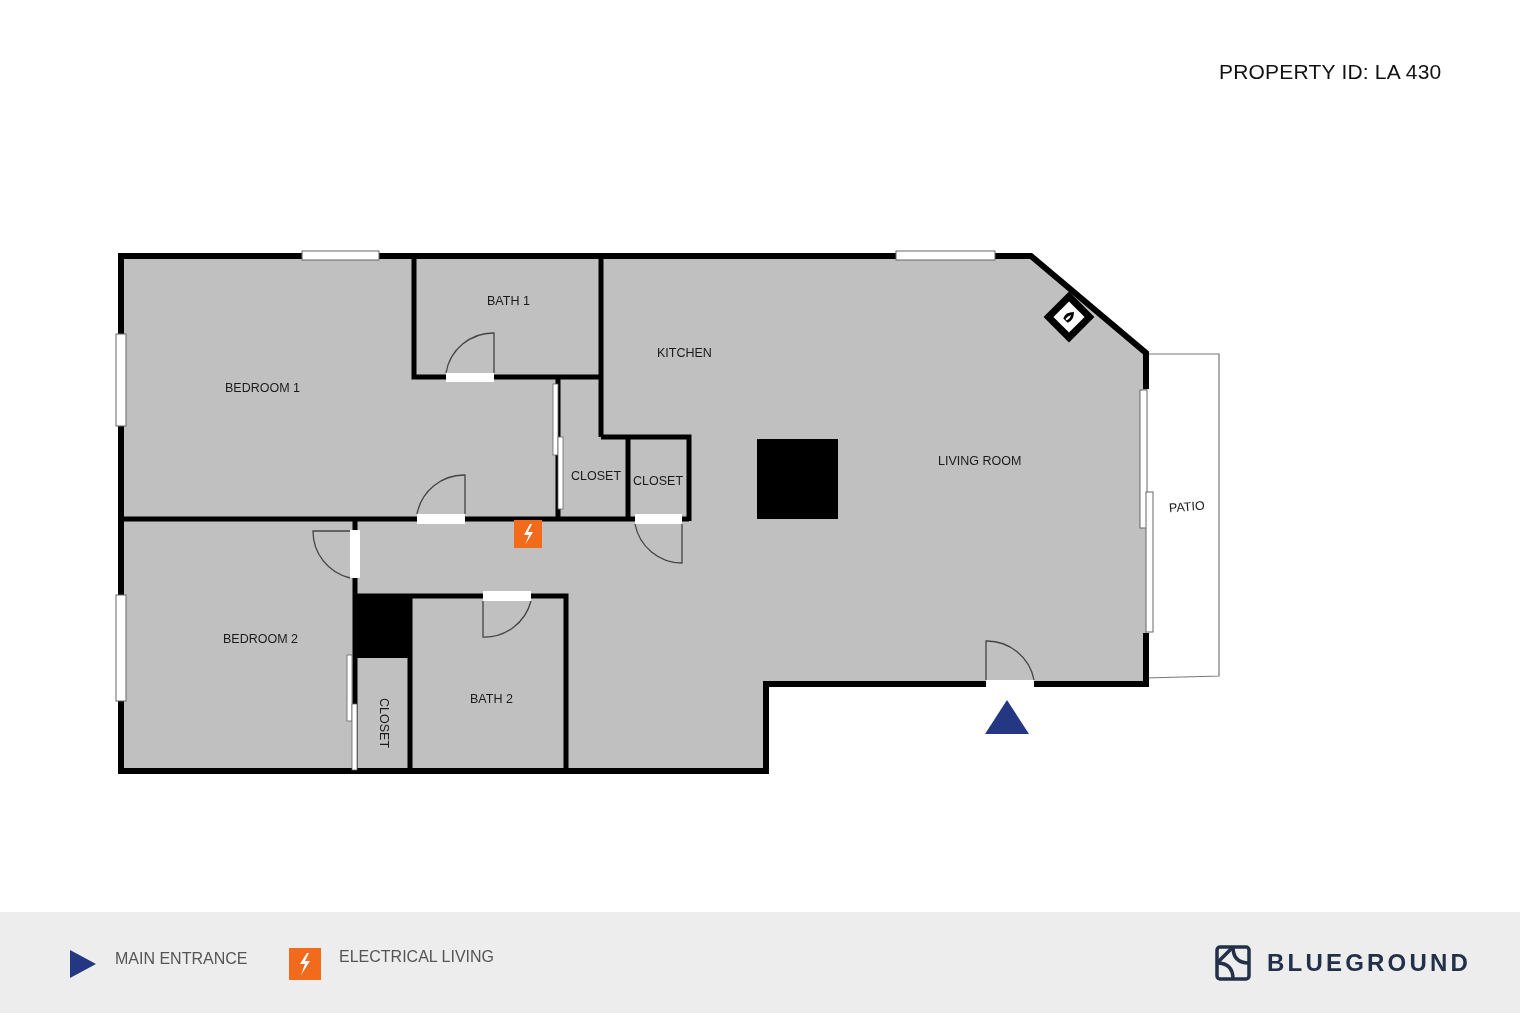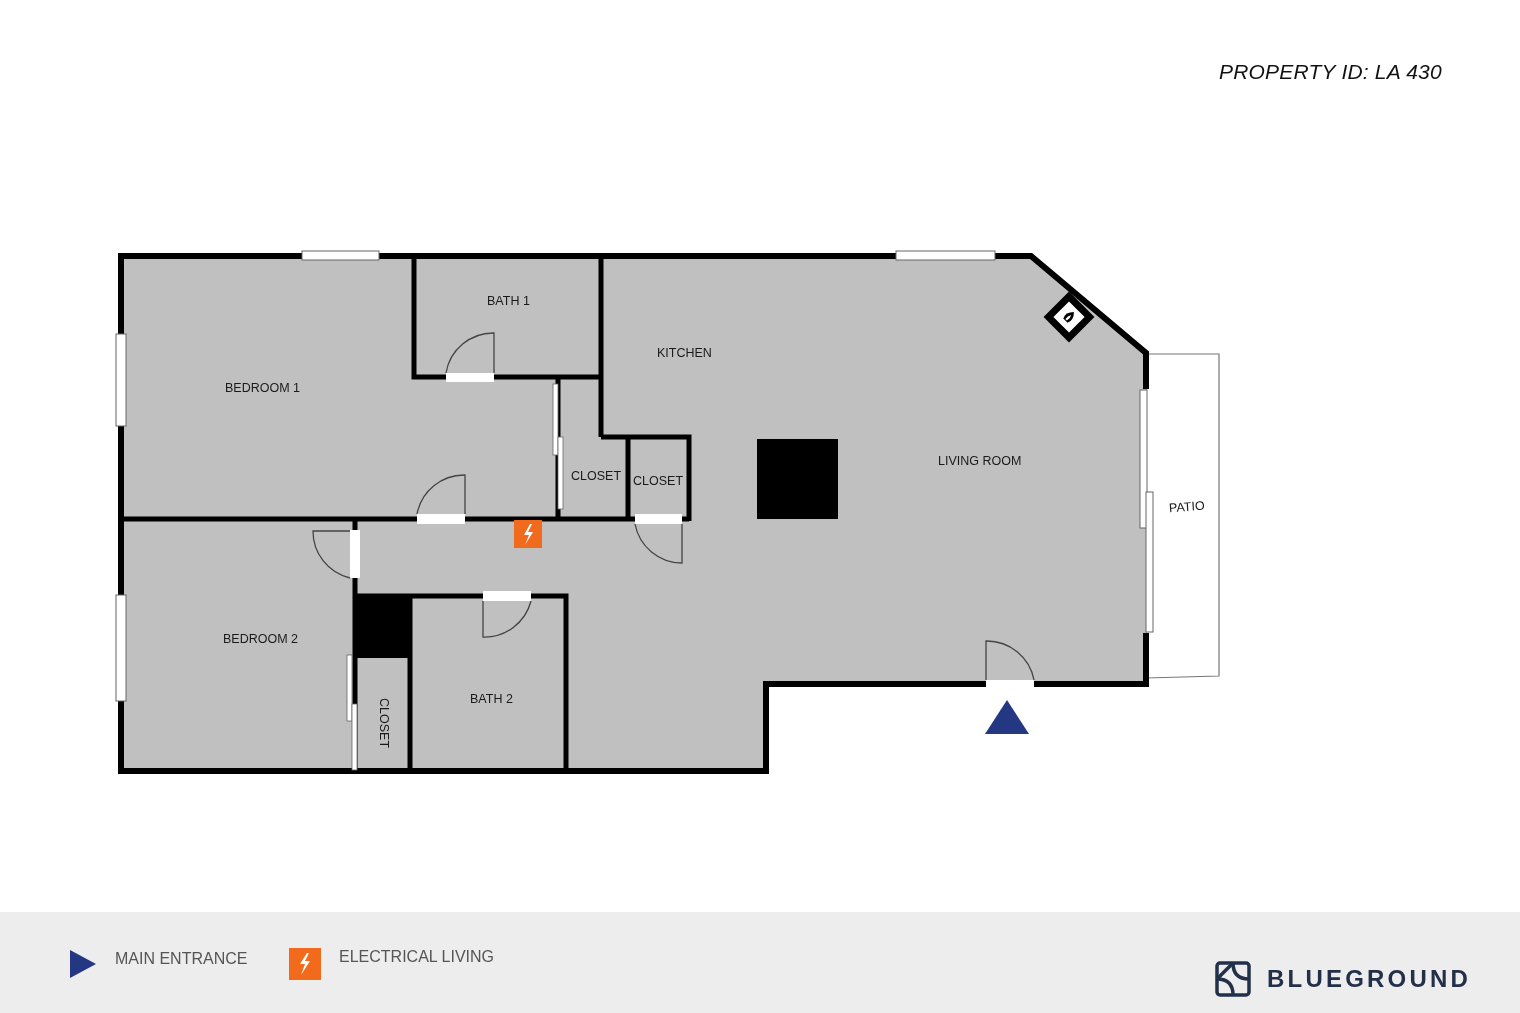--- a/index.html
+++ b/index.html
@@ -3,21 +3,21 @@
   <meta charset="utf-8">
   <style>
     html, body { margin: 0; padding: 0; }
     body {
       width: 1520px; height: 1013px; position: relative; overflow: hidden;
       background: #ffffff;
       font-family: "Liberation Sans", sans-serif;
     }
     .property-id {
       position: absolute; left: 1219px; top: 60px;
-      font-size: 21px; color: #111; letter-spacing: 0.2px; font-style: italic;
+      font-size: 21px; color: #111; letter-spacing: 0.2px;
     }
     .plan { position: absolute; left: 0; top: 0; }
     .room-label {
       font-family: "Liberation Sans", sans-serif;
       font-size: 12.5px; fill: #1a1a1a;
     }
     .footer {
       position: absolute; left: 0; top: 912px; width: 1520px; height: 101px;
       background: #ededed;
     }
@@ -27,21 +27,21 @@
     .legend-electrical { left: 289px; top: 36px; }
     .tri-right {
       width: 0; height: 0;
       border-top: 14px solid transparent; border-bottom: 14px solid transparent;
       border-left: 26px solid #243782; margin-right: 19px;
     }
     .elec-box {
       width: 32px; height: 32px; background: #f26b1d; margin-right: 18px;
       display: flex; align-items: center; justify-content: center;
     }
-    .brand { position: absolute; left: 1215px; top: 49px; display: flex; align-items: center; justify-content: flex-end; }
+    .brand { position: absolute; left: 1215px; top: 33px; display: flex; align-items: center; justify-content: flex-end; }
     .brand-name {
       font-size: 24px; font-weight: bold; color: #22304a; letter-spacing: 3.2px; margin-left: 16px;
     }
   </style>
 </head>
 <body>
 
 <div class="property-id">PROPERTY ID: LA 430</div>
 
 <svg class="plan" width="1520" height="910" viewBox="0 0 1520 910">

